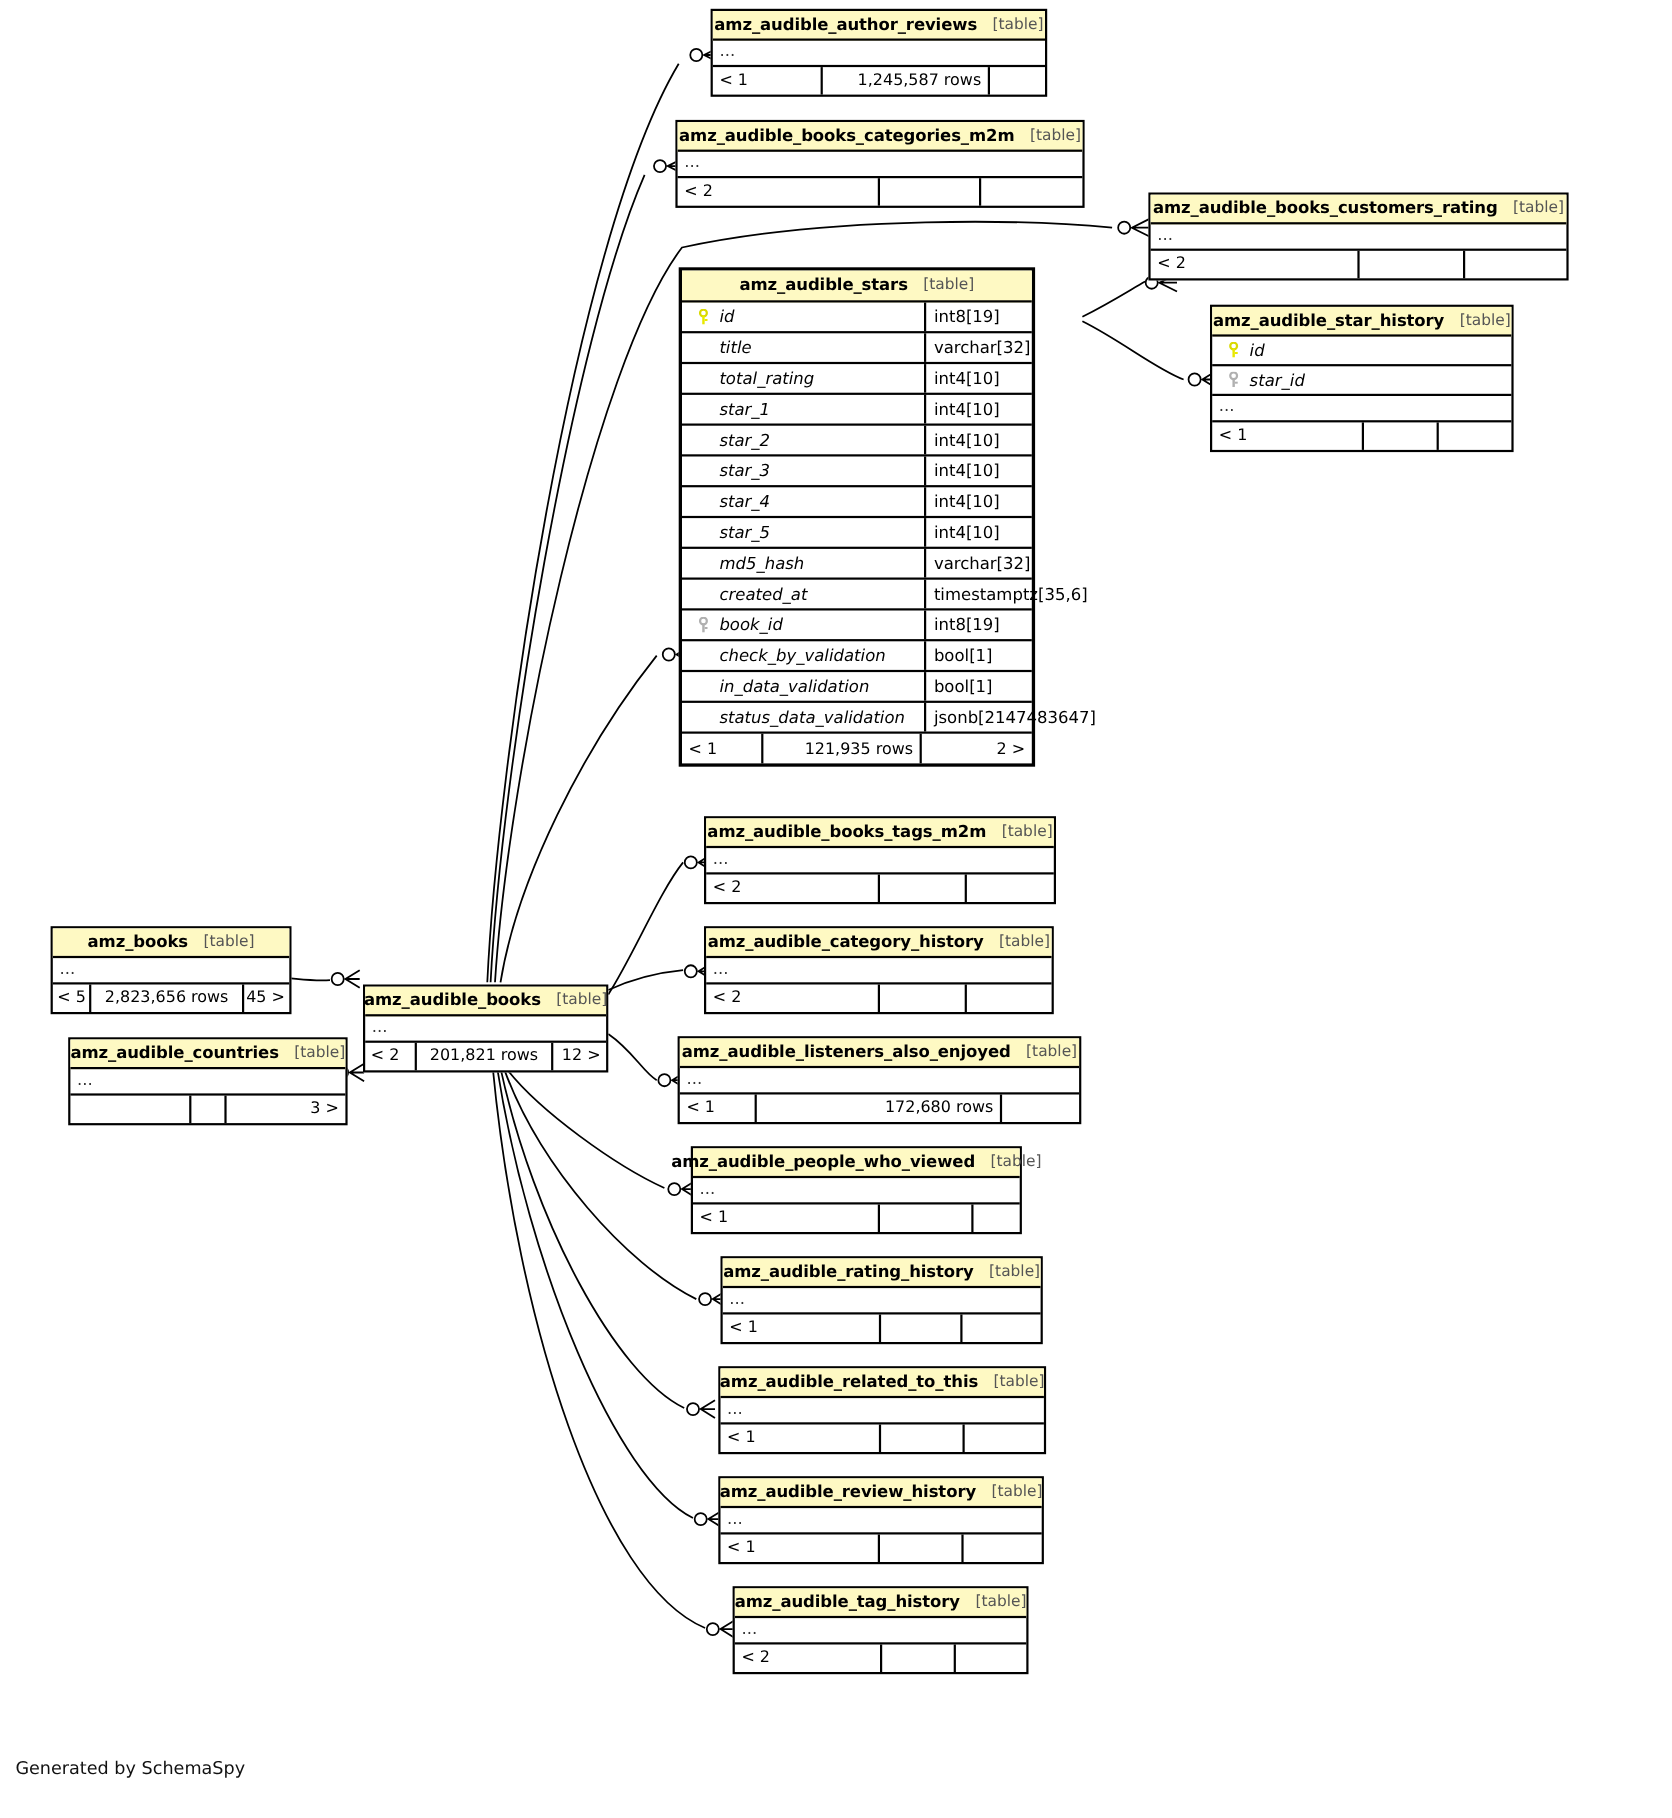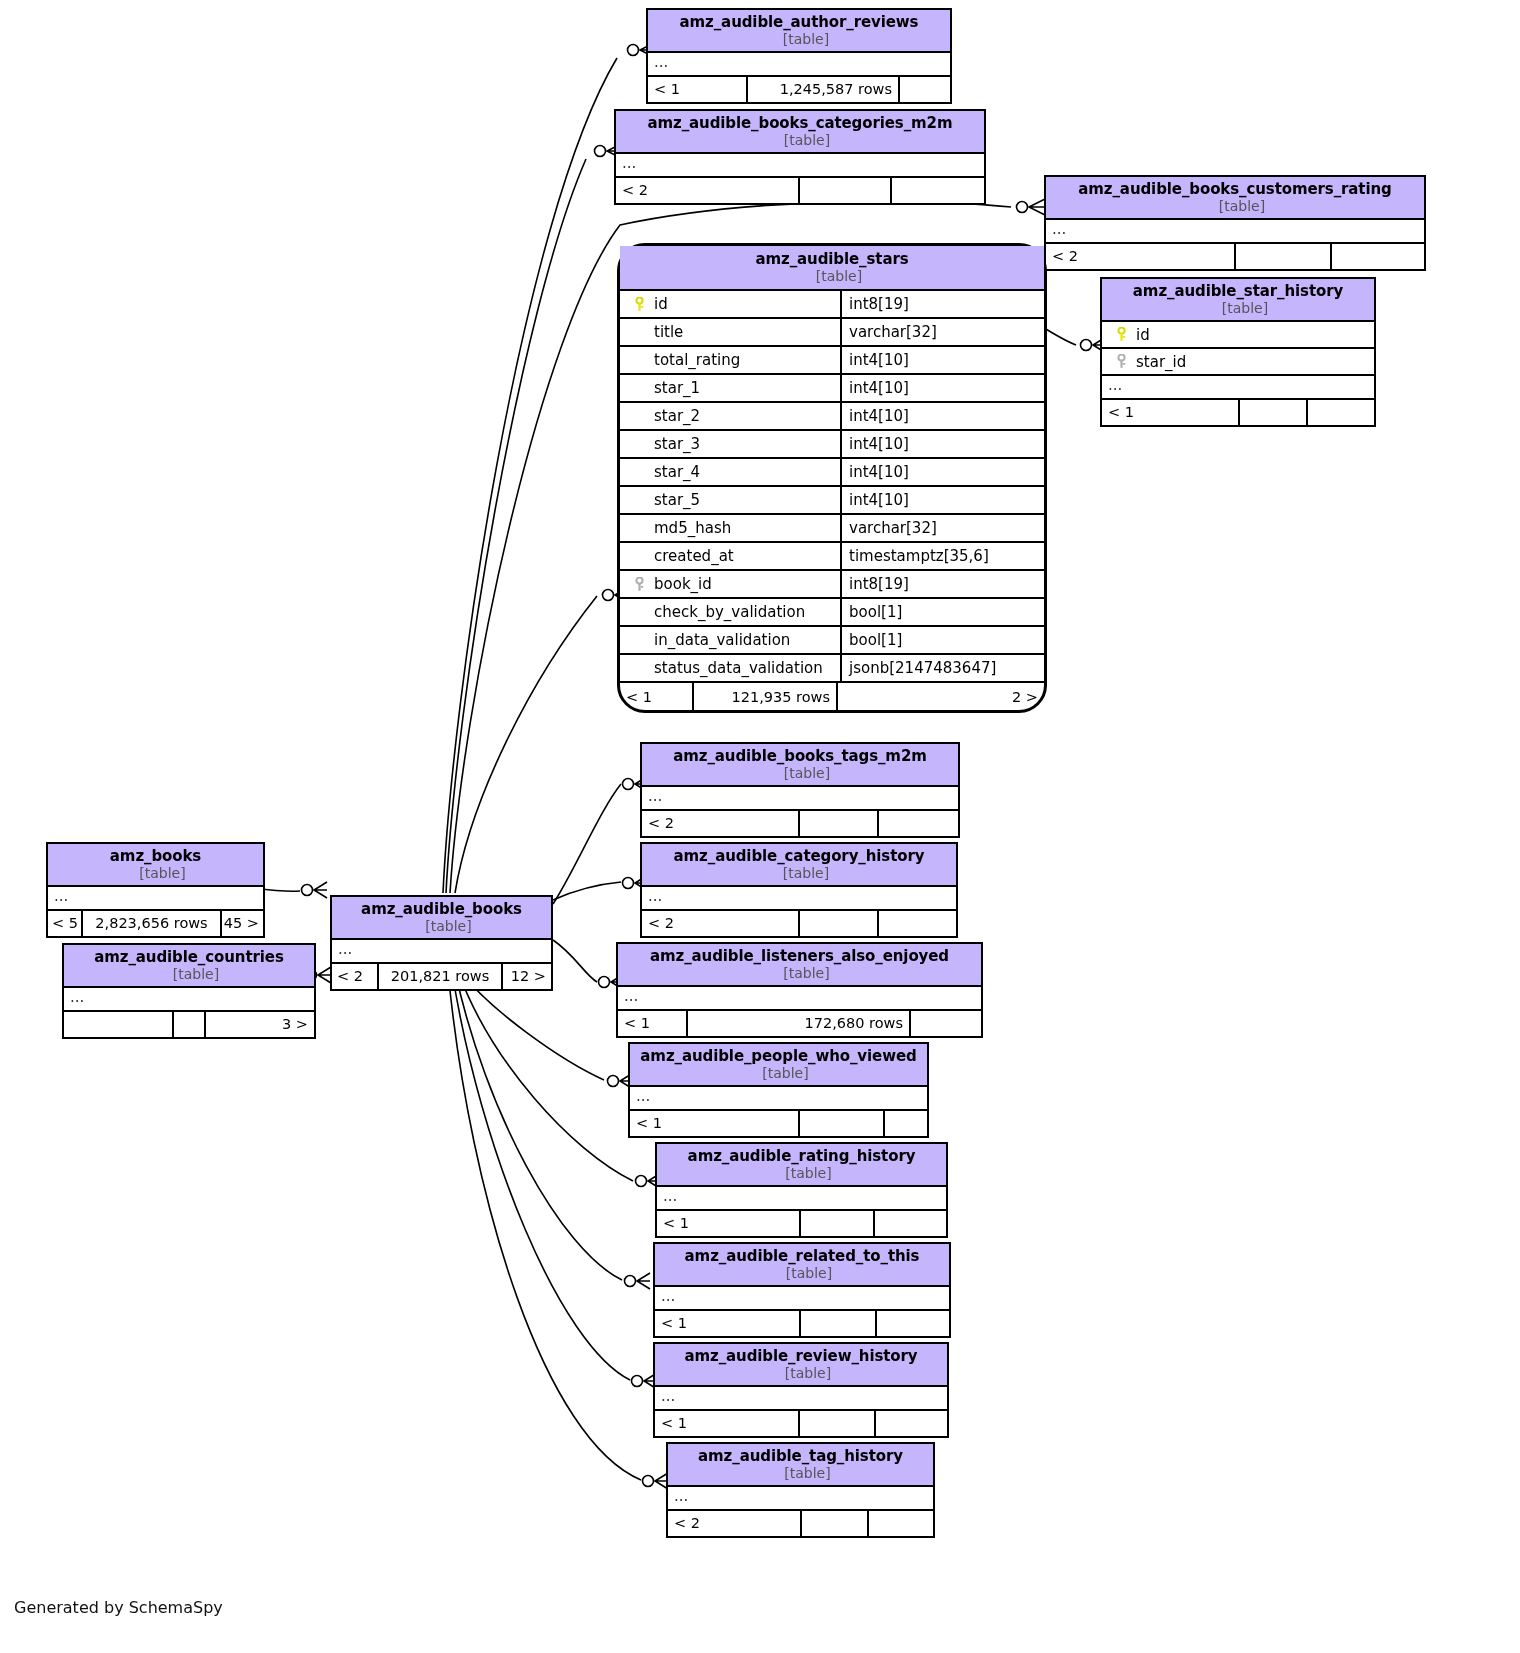--- a/index.html
+++ b/index.html
@@ -30,29 +30,28 @@
   .tbl {
     position: absolute;
     border: 2px solid #000000;
     background: #ffffff;
     box-sizing: border-box;
     font-size: 14.5px;
     color: #000000;
   }
   .tbl.thick { border-width: 3px; }
   .t-head {
-    background: #c4b5fd;
+    background: #fef9c3;
     border-bottom: 2px solid #000;
     display: flex;
     align-items: center;
     justify-content: center;
     padding: 3px 8px 4px 8px;
     box-sizing: border-box;
     white-space: nowrap;
-    flex-direction: column;
   }
   .t-name {
     font-weight: bold;
     font-size: 15px;
     letter-spacing: -0.1px;
   }
   .t-kind {
     color: #555555;
     font-size: 14px;
     padding-left: 14px;
@@ -114,21 +113,21 @@
     height: 100%;
     box-sizing: border-box;
   }
   .keyslot {
     width: 22px;
     display: inline-flex;
     align-items: center;
     justify-content: center;
     flex: 0 0 22px;
   }
-  .kname { padding-left: 4px; }
+  .kname { padding-left: 4px; font-style: italic; }
   .footnote {
     position: absolute;
     left: 14px;
     top: 1598px;
     font-size: 16px;
     color: #111;
   }
 </style>
 </head>
 <body>
@@ -292,21 +291,21 @@
       </div>
     </div>
     <div class="t-ellipsis">...</div>
     <div class="t-foot">
       <div class="f-left" style="flex:0 0 138px;">&lt; 1</div>
       <div class="f-mid" style="flex:0 0 68px;"></div>
       <div class="f-right" style="flex:1 1 auto;"></div>
     </div>
   </div>
 
-  <div class="tbl thick" style="left:617px; top:243px; width:430px;border-radius:28px;">
+  <div class="tbl thick" style="left:617px; top:243px; width:324px;">
     <div class="t-head" style="padding:4px 8px 5px 8px;">
       <span class="t-name">amz_audible_stars</span>
       <span class="t-kind">[table]</span>
     </div>
 
     <div id="stars-cols">
         <div class="col-row">
           <div class="col-name">
             <span class="keyslot">
               <svg width="13" height="15" viewBox="0 0 13 15" aria-hidden="true">

